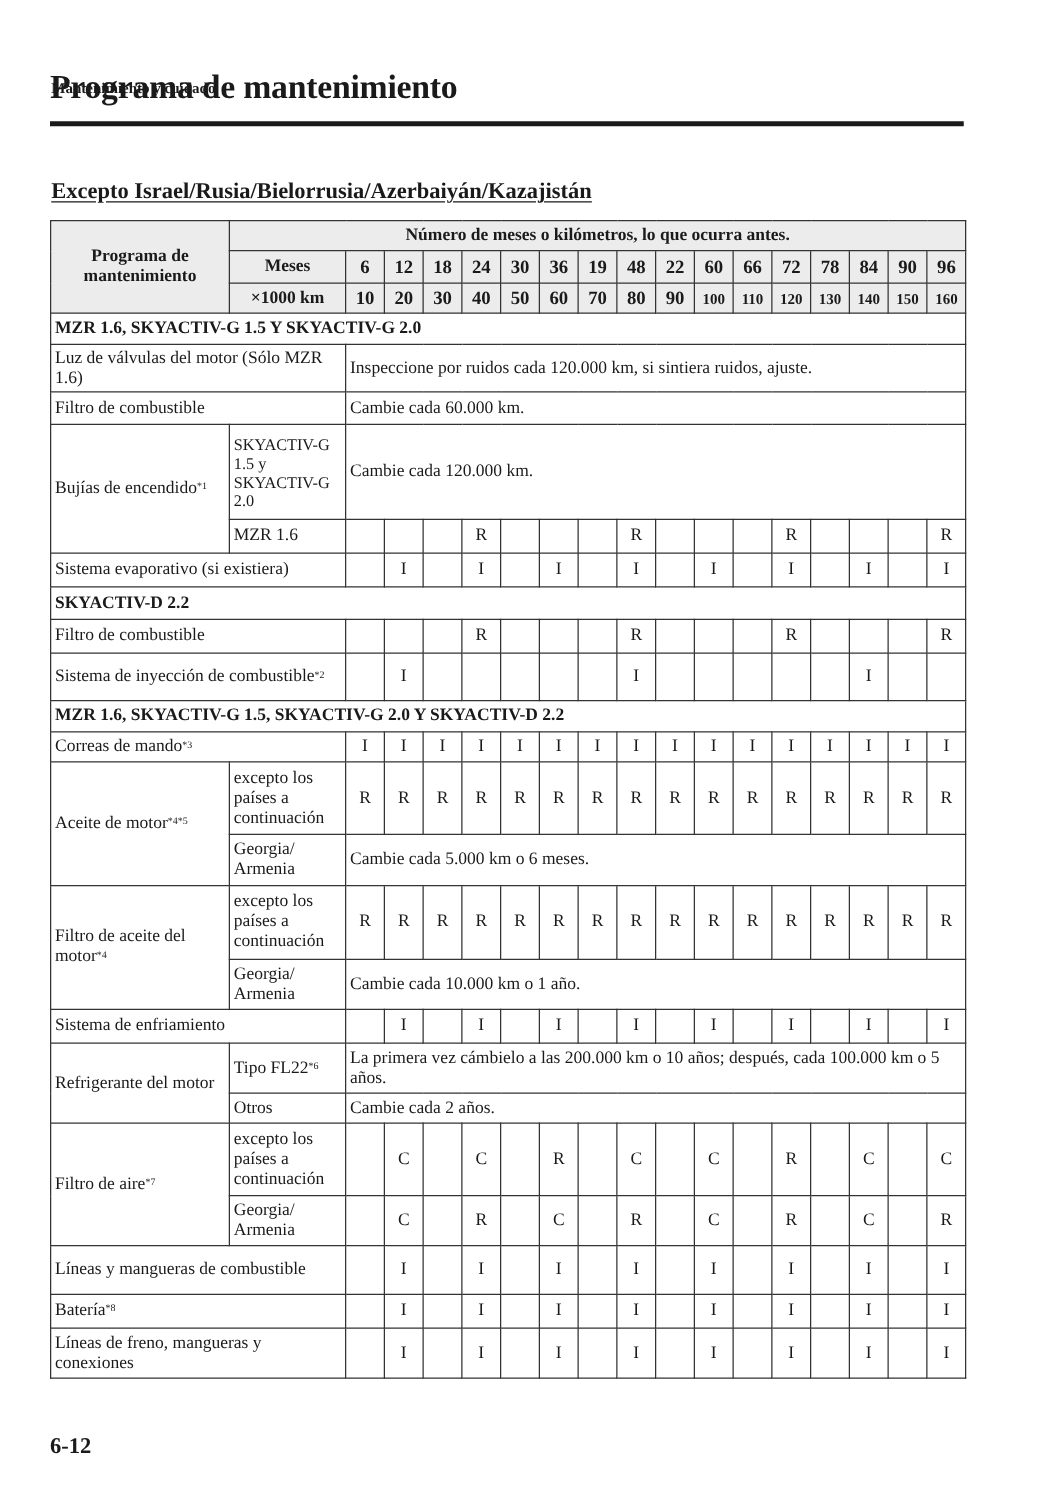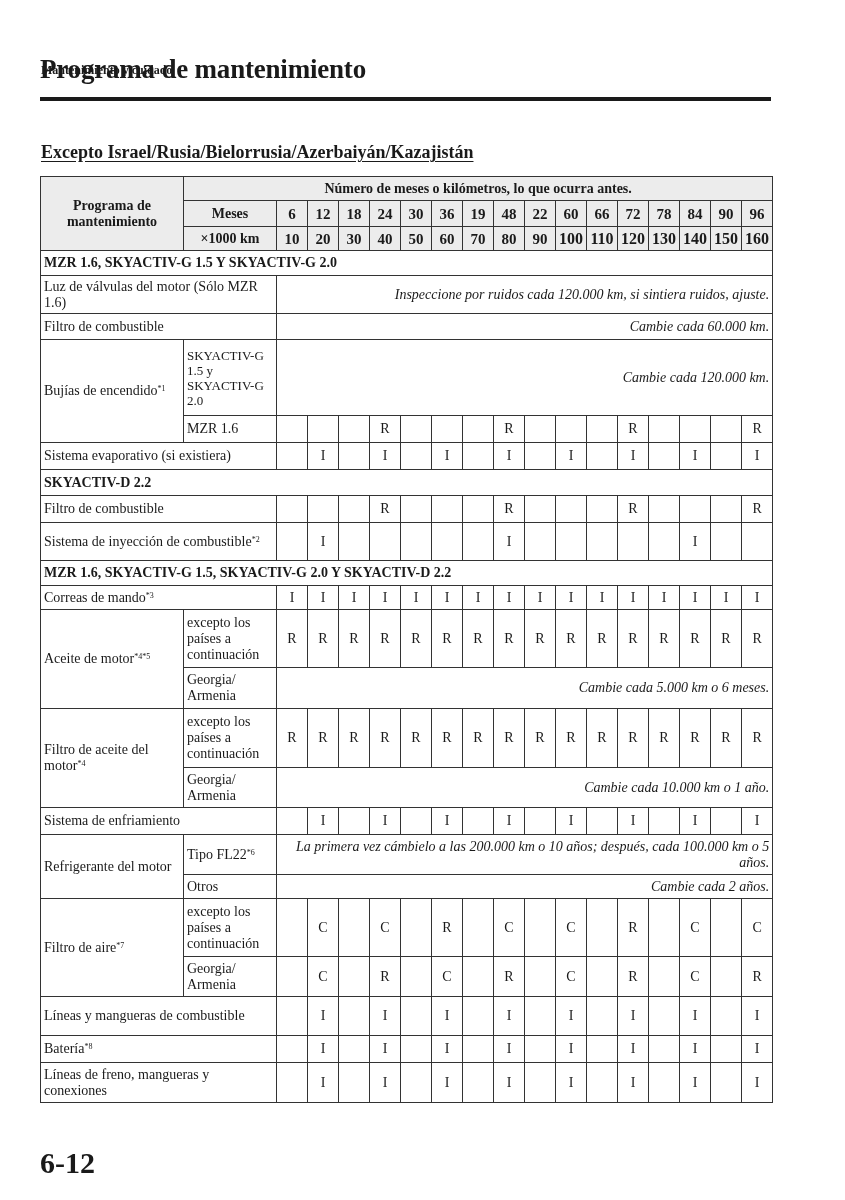--- a/index.html
+++ b/index.html
@@ -7,27 +7,27 @@
          font-family:"Liberation Serif", "DejaVu Serif", serif; color:#1a1a1a; }
   .section-label { position:absolute; left:41px; top:39px; font-size:12px; font-weight:bold;margin-top:24px; }
   .page-title { position:absolute; left:40px; top:54px; font-size:27px; font-weight:bold; letter-spacing:-0.2px; }
   .title-rule { position:absolute; left:40px; top:97px; width:731px; height:4px; background:#1a1a1a; }
   .subtitle { position:absolute; left:41px; top:142px; font-size:18px; font-weight:bold; text-decoration:underline; text-underline-offset:3px; }
   table.sched { position:absolute; left:40px; top:176px; border-collapse:collapse; table-layout:fixed; width:731px; }
   table.sched td { border:1px solid #333; padding:0 3px; font-size:14px; line-height:16px; vertical-align:middle; }
   table.sched td.v { text-align:center; padding:0; }
   table.sched td.hd { background:#ececec; font-weight:bold; text-align:center; }
   table.sched td.hdnum { background:#ececec; font-weight:bold; text-align:center; padding:0; font-size:15px; }
-  table.sched td.hdnum.small { font-size:16px; }
+  table.sched td.hdnum.small { font-size:12px; }
   table.sched td.sec { font-weight:bold; font-size:14px; }
-  table.sched td.span { text-align:right;font-style:italic; }
+  table.sched td.span { text-align:left; }
   td.sub { font-size:14px; }
   td.sub.tight { font-size:13px; line-height:15px; }
   sup { font-size:8px; vertical-align:top; position:relative; top:-2px; }
-  .page-number { position:absolute; left:40px; top:1146px; font-size:30px; font-weight:bold; }
+  .page-number { position:absolute; left:40px; top:1146px; font-size:18px; font-weight:bold; }
 </style>
 </head>
 <body>
 
 <div class="section-label">Mantenimiento y cuidado</div>
 <div class="page-title">Programa de mantenimiento</div>
 <div class="title-rule"></div>
 <div class="subtitle">Excepto Israel/Rusia/Bielorrusia/Azerbaiyán/Kazajistán</div>
 
 <table class="sched">

